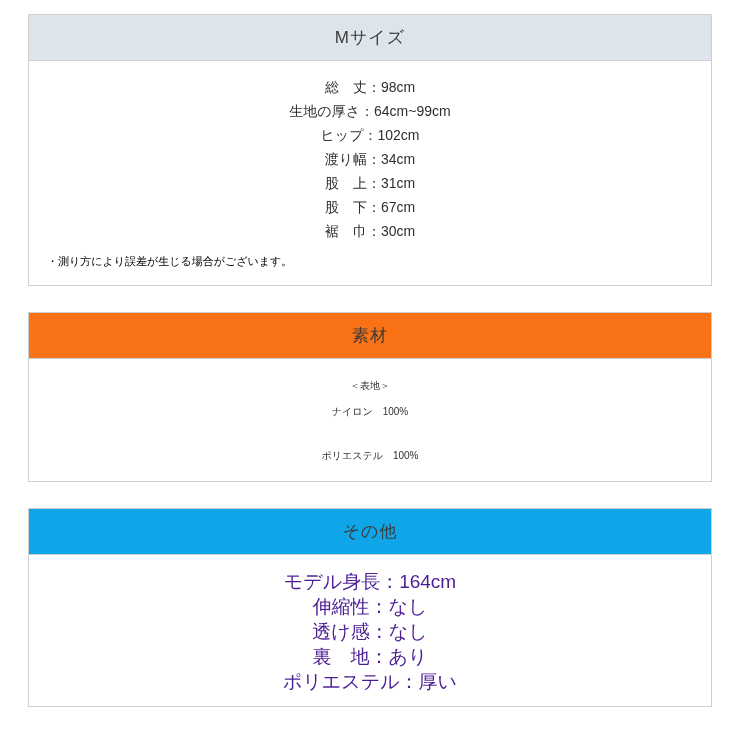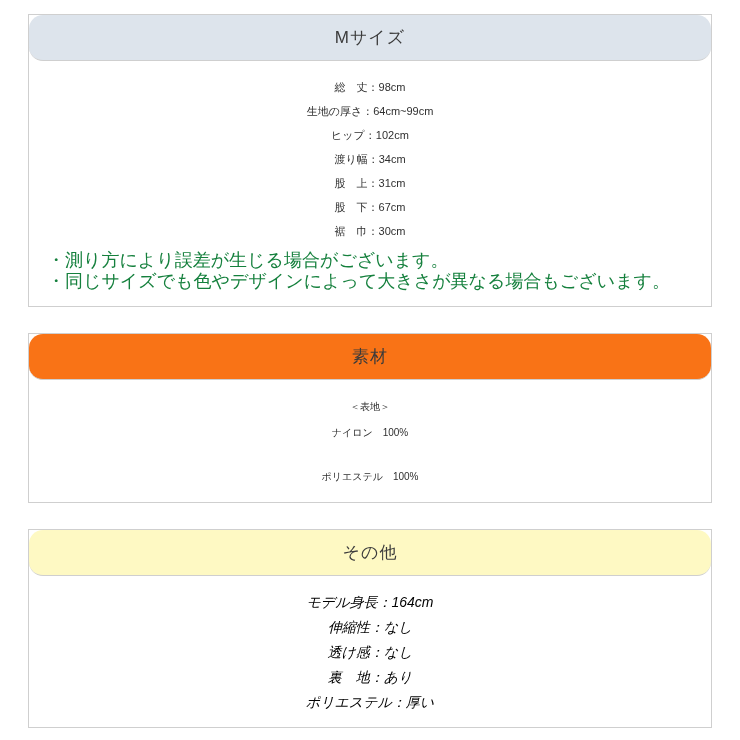--- a/index.html
+++ b/index.html
@@ -27,48 +27,46 @@
     box-sizing: border-box;
     background: #ffffff;
   }
   .panel-header {
     text-align: center;
     font-size: 17px;
     color: #3b3b3b;
     letter-spacing: 1px;
     padding: 11px 0 11px 0;
     border-bottom: 1px solid #cfcfcf;
-    border-radius: 14px;
   }
   .panel-body {
     padding: 14px 0 12px 0;
   }
   
   .spec-list {
     list-style: none;
     margin: 0;
     padding: 0;
     text-align: center;
   }
   .spec-list li {
-    font-size: 11px;
+    font-size: 14px;
     line-height: 24px;
     color: #2f2f2f;
     white-space: pre;
   }
   .notes {
     margin-top: 9px;
     padding-left: 18px;
   }
   .notes p {
     margin: 0 0 3px 0;
-    font-size: 18px;
+    font-size: 11px;
     line-height: 18px;
-    color: #15803d;
-    font-family: Liberation Mono, monospace;
+    color: #000000;
   }
   .mt-size { margin-bottom: 26px; }
   .mt-mat { margin-bottom: 26px; }
 
   .center-block {
     text-align: center;
   }
   .center-block .line {
     font-size: 10px;
     line-height: 26px;
@@ -78,25 +76,24 @@
   .gap-line {
     height: 18px;
   }
   .other-list {
     list-style: none;
     margin: 0;
     padding: 0;
     text-align: center;
   }
   .other-list li {
-    font-size: 14px;
+    font-size: 19px;
     line-height: 25px;
-    color: #000000;
+    color: #4c1d95;
     white-space: pre;
-    font-style: italic;
   }
 </style>
 </head>
 <body>
 
 <div class="page">
 
   <section class="panel mt-size">
     <div class="panel-header" style="background:#dde4ec">Mサイズ</div>
     <div class="panel-body">
@@ -104,37 +101,36 @@
         <li>総　丈：98cm</li>
         <li>生地の厚さ：64cm~99cm</li>
         <li>ヒップ：102cm</li>
         <li>渡り幅：34cm</li>
         <li>股　上：31cm</li>
         <li>股　下：67cm</li>
         <li>裾　巾：30cm</li>
       </ul>
       <div class="notes">
         <p>・測り方により誤差が生じる場合がございます。</p>
-        <p>・同じサイズでも色やデザインによって大きさが異なる場合もございます。</p>
       </div>
     </div>
   </section>
 
   <section class="panel mt-mat">
     <div class="panel-header" style="background:#f97316">素材</div>
     <div class="panel-body center-block">
       <div class="line">＜表地＞</div>
       <div class="line">ナイロン　100%</div>
       <div class="gap-line"></div>
       <div class="line">ポリエステル　100%</div>
     </div>
   </section>
 
   <section class="panel">
-    <div class="panel-header" style="background:#fef9c3">その他</div>
+    <div class="panel-header" style="background:#0ea5e9">その他</div>
     <div class="panel-body">
       <ul class="other-list">
         <li>モデル身長：164cm</li>
         <li>伸縮性：なし</li>
         <li>透け感：なし</li>
         <li>裏　地：あり</li>
         <li>ポリエステル：厚い</li>
       </ul>
     </div>
   </section>

